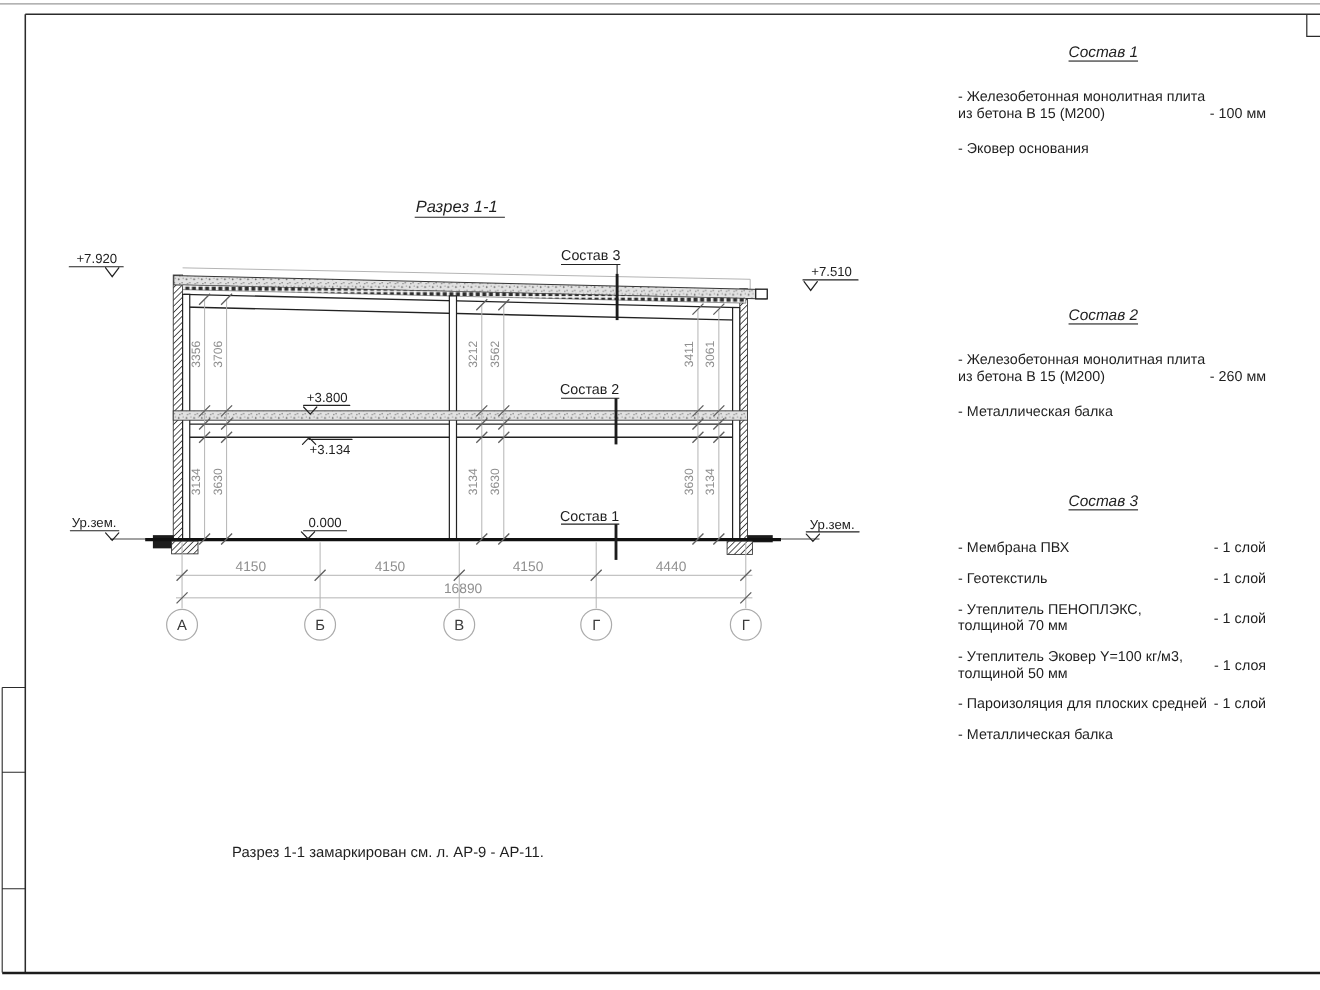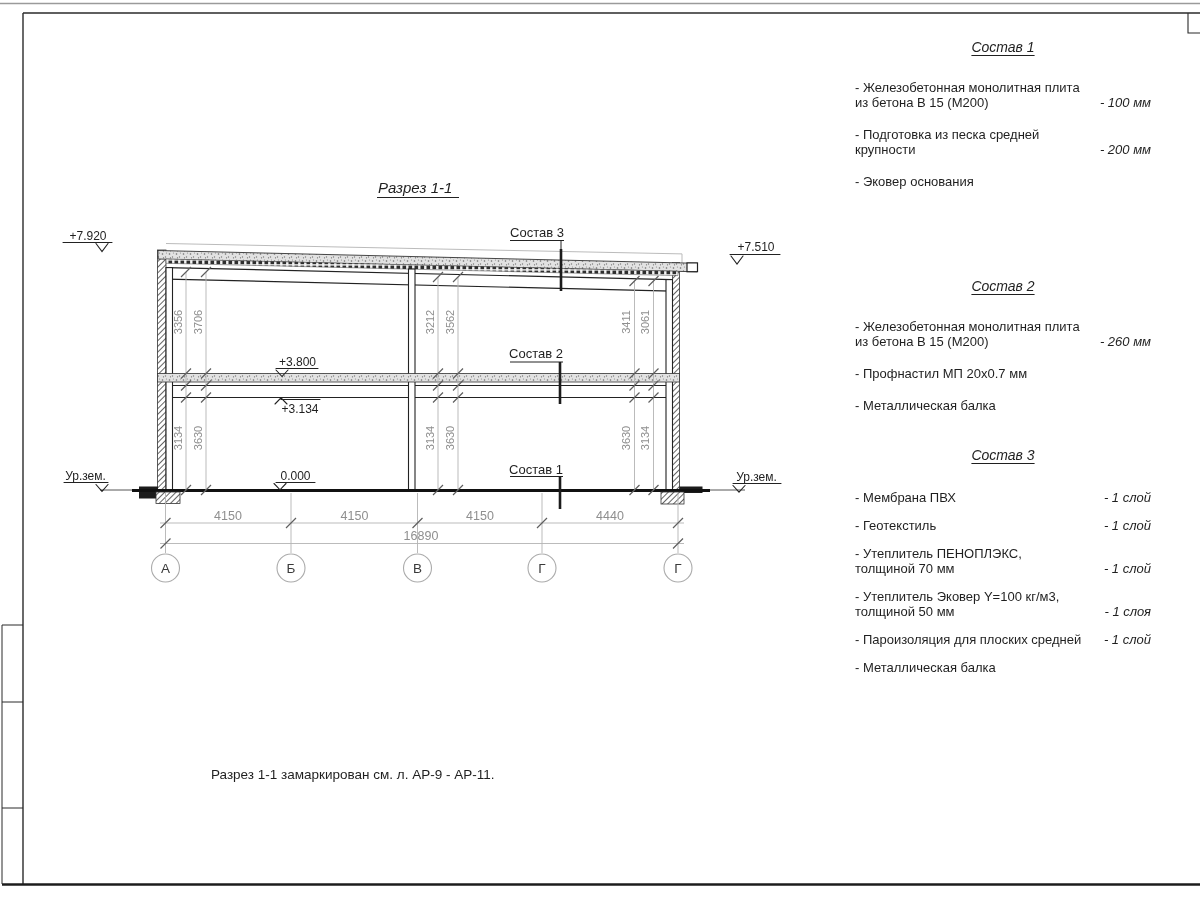--- a/index.html
+++ b/index.html
@@ -15,24 +15,24 @@
   .cdim{font-size:12.5px;fill:#8f8f8f;}
   .axis{font-size:13.5px;fill:#3a3a3a;}
   .specs{position:absolute;left:855px;top:0;width:296px;height:760px;font-size:13px;line-height:15px;}
   .spec-section{position:absolute;left:0;width:100%;}
   .spec-section:nth-child(1){top:40px;}
   .spec-section:nth-child(2){top:279px;}
   .spec-section:nth-child(3){top:448px;}
   .spec-title{text-align:center;font-style:italic;font-size:14px;margin-bottom:25px;
               text-decoration:underline;text-underline-offset:3px;}
   .spec-section:nth-child(3) .spec-title{margin-bottom:27px;}
-  .spec-item{display:flex;align-items:flex-end;margin-bottom:17px;}
-  .spec-section:nth-child(3) .spec-item{margin-bottom:13px;}
+  .spec-item{display:flex;align-items:flex-end;margin-bottom:17px;margin-left:16px;}
+  .spec-section:nth-child(3) .spec-item{margin-bottom:13px;align-items:center;}
   .spec-name{width:246px;white-space:pre-line;}
-  .spec-value{margin-left:auto;white-space:nowrap;font-style:italic;}
+  .spec-value{margin-left:auto;white-space:nowrap;}
 </style>
 </head>
 <body>
 
 <div class="page">
 
 <svg width="1200" height="900" viewBox="0 0 1200 900">
   <defs>
     <pattern id="hatch" patternUnits="userSpaceOnUse" width="4" height="4" patternTransform="rotate(45)">
       <rect width="4" height="4" fill="#ffffff"></rect>
@@ -164,41 +164,32 @@
 
 <div class="specs">
       <div class="spec-section">
         <div class="spec-title">Состав 1</div>
         <div class="spec-item">
           <div class="spec-name">- Железобетонная  монолитная плита
 из бетона В 15 (М200)</div>
           <div class="spec-value">- 100 мм</div>
         </div>
         <div class="spec-item">
-          <div class="spec-name">- Подготовка из песка средней
-крупности</div>
-          <div class="spec-value">- 200 мм</div>
-        </div>
-        <div class="spec-item">
           <div class="spec-name">- Эковер основания</div>
           <div class="spec-value"></div>
         </div>
       </div>
       <div class="spec-section">
         <div class="spec-title">Состав 2</div>
         <div class="spec-item">
           <div class="spec-name">- Железобетонная  монолитная плита
 из бетона В 15 (М200)</div>
           <div class="spec-value">- 260 мм</div>
         </div>
         <div class="spec-item">
-          <div class="spec-name">- Профнастил МП 20x0.7 мм</div>
-          <div class="spec-value"></div>
-        </div>
-        <div class="spec-item">
           <div class="spec-name">- Металлическая балка</div>
           <div class="spec-value"></div>
         </div>
       </div>
       <div class="spec-section">
         <div class="spec-title">Состав 3</div>
         <div class="spec-item">
           <div class="spec-name">- Мембрана ПВХ</div>
           <div class="spec-value">- 1 слой</div>
         </div>

